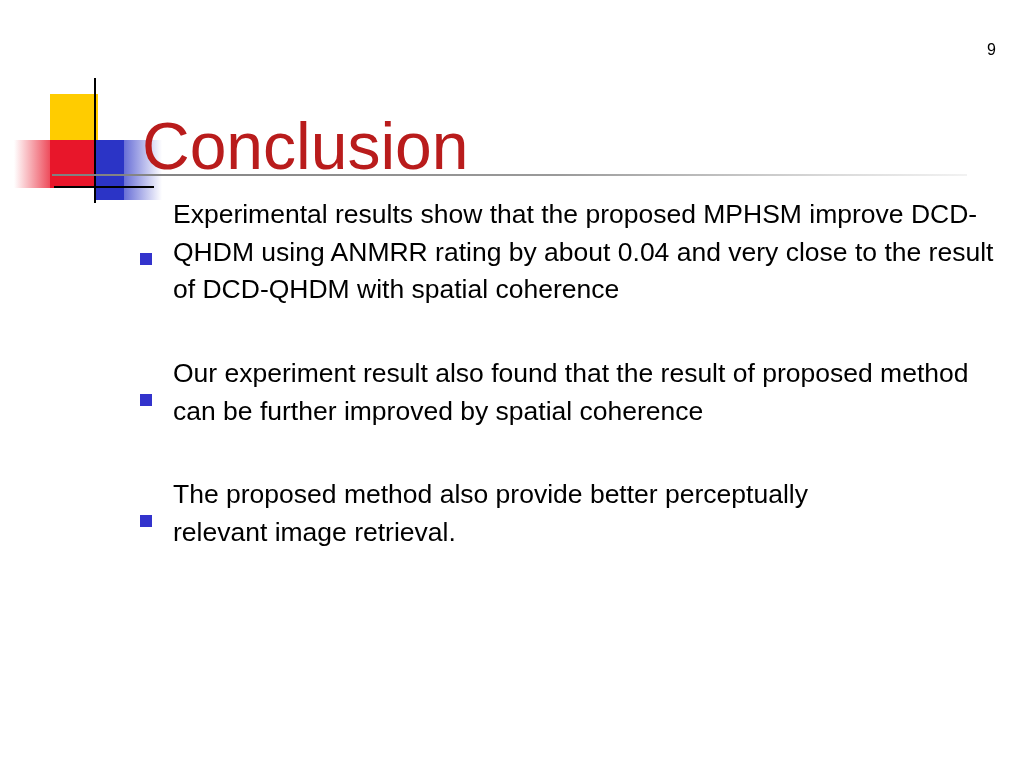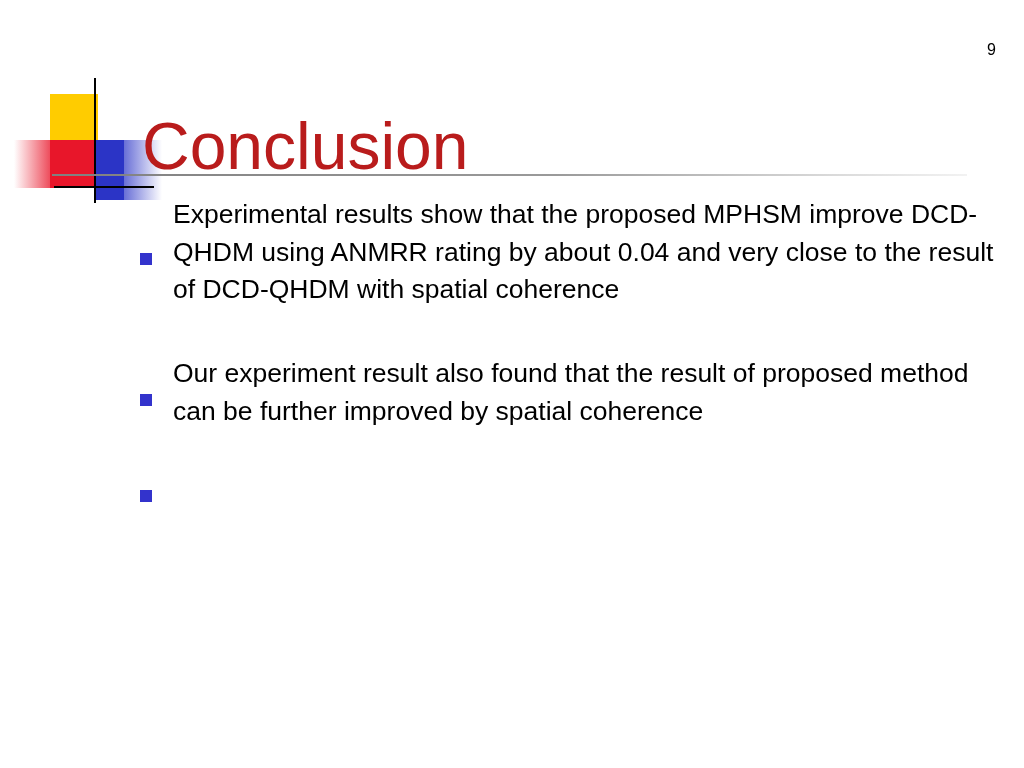--- a/index.html
+++ b/index.html
@@ -173,16 +173,17 @@
       <div class="bullet-text w1">Experimental results show that the proposed MPHSM improve DCD-QHDM using ANMRR rating by about 0.04 and very close to the result of DCD-QHDM with spatial coherence</div>
     </div>
 
     <div class="bullet-row">
       <div class="bullet-marker"></div>
       <div class="bullet-text w2">Our experiment result also found that the result of proposed method can be further improved by spatial coherence</div>
     </div>
 
     <div class="bullet-row">
       <div class="bullet-marker"></div>
+      <div class="bullet-text w3">The proposed method also provide better perceptually relevant image retrieval.</div>
     </div>
 
   </div>
 </div>
 
 </body></html>

